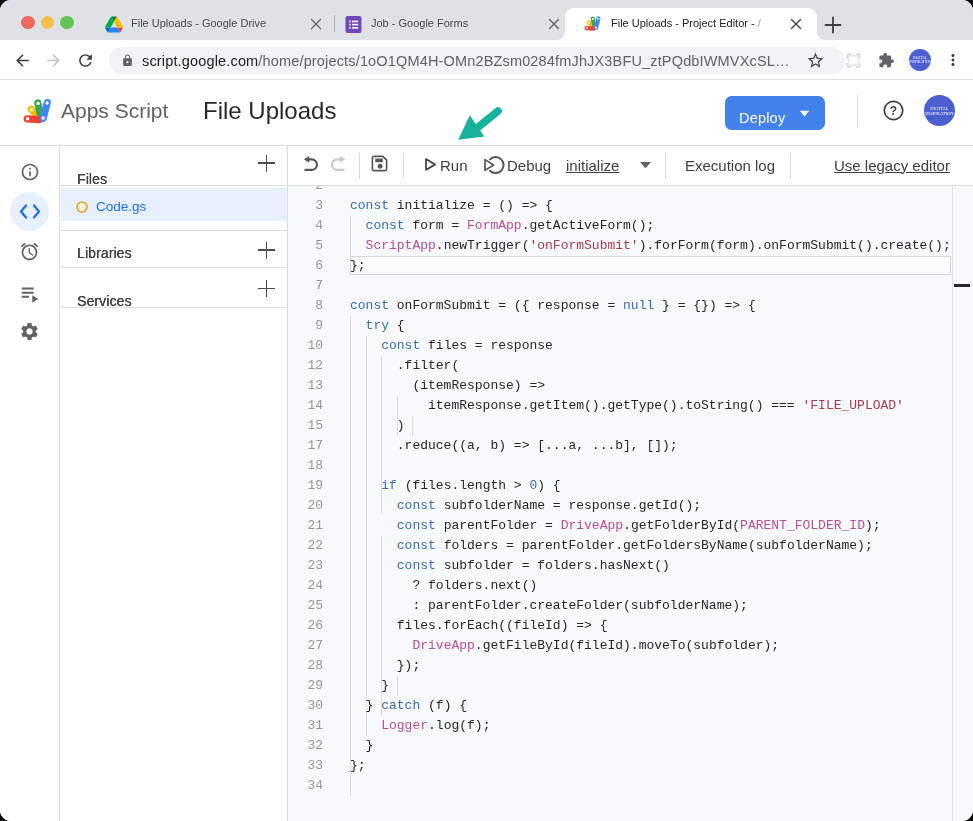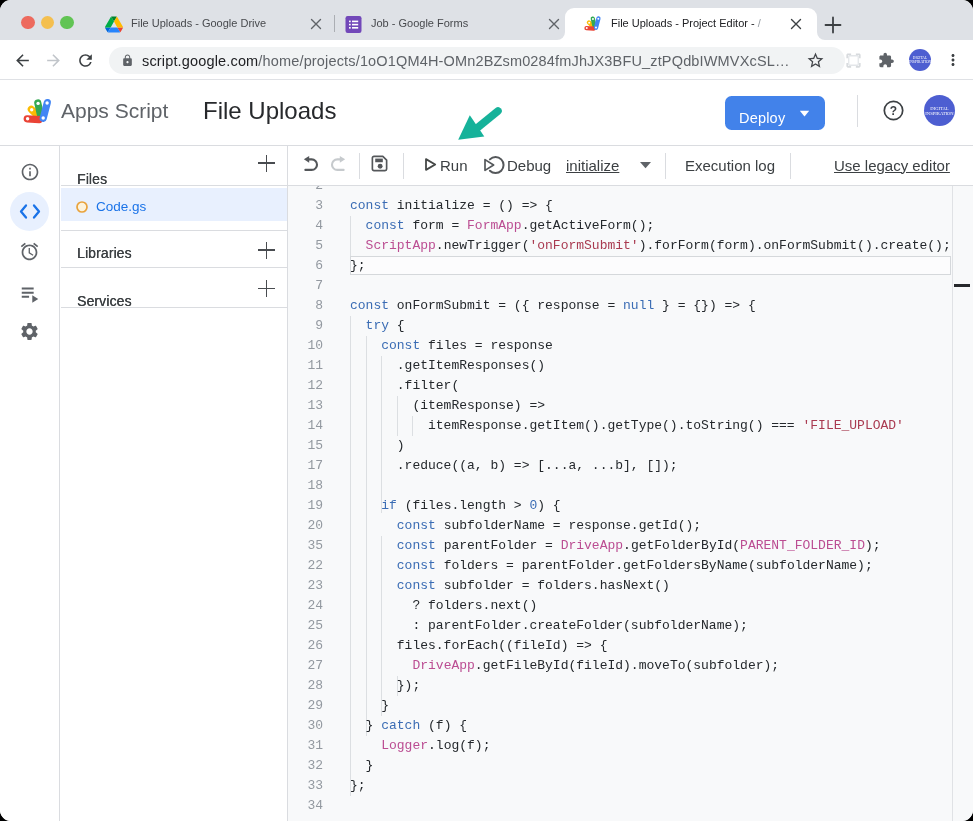--- a/index.html
+++ b/index.html
@@ -253,30 +253,29 @@
     <div class="einner">
 <div class="row"><span class="num">2</span><span class="cd"></span></div>
 <div class="row"><span class="num">3</span><span class="cd"><i class="k">const</i> initialize = () =&gt; {</span></div>
 <div class="row"><span class="num">4</span><span class="cd">  <i class="k">const</i> form = <i class="g">FormApp</i>.getActiveForm();</span></div>
 <div class="row"><span class="num">5</span><span class="cd">  <i class="g">ScriptApp</i>.newTrigger(<i class="s">'onFormSubmit'</i>).forForm(form).onFormSubmit().create();</span></div>
 <div class="row"><span class="num">6</span><span class="cd">};</span></div>
 <div class="row"><span class="num">7</span><span class="cd"></span></div>
 <div class="row"><span class="num">8</span><span class="cd"><i class="k">const</i> onFormSubmit = ({ response = <i class="k">null</i> } = {}) =&gt; {</span></div>
 <div class="row"><span class="num">9</span><span class="cd">  <i class="k">try</i> {</span></div>
 <div class="row"><span class="num">10</span><span class="cd">    <i class="k">const</i> files = response</span></div>
-<div class="row"><span class="num">11</span><span class="cd">      .getItemResponses()</span></div>
 <div class="row"><span class="num">12</span><span class="cd">      .filter(</span></div>
 <div class="row"><span class="num">13</span><span class="cd">        (itemResponse) =&gt;</span></div>
 <div class="row"><span class="num">14</span><span class="cd">          itemResponse.getItem().getType().toString() === <i class="s">'FILE_UPLOAD'</i></span></div>
 <div class="row"><span class="num">15</span><span class="cd">      )</span></div>
 <div class="row"><span class="num">17</span><span class="cd">      .reduce((a, b) =&gt; [...a, ...b], []);</span></div>
 <div class="row"><span class="num">18</span><span class="cd"></span></div>
 <div class="row"><span class="num">19</span><span class="cd">    <i class="k">if</i> (files.length &gt; <i class="k">0</i>) {</span></div>
 <div class="row"><span class="num">20</span><span class="cd">      <i class="k">const</i> subfolderName = response.getId();</span></div>
-<div class="row"><span class="num">35</span><span class="cd">      <i class="k">const</i> parentFolder = <i class="g">DriveApp</i>.getFolderById(<i class="g">PARENT_FOLDER_ID</i>);</span></div>
+<div class="row"><span class="num">21</span><span class="cd">      <i class="k">const</i> parentFolder = <i class="g">DriveApp</i>.getFolderById(<i class="g">PARENT_FOLDER_ID</i>);</span></div>
 <div class="row"><span class="num">22</span><span class="cd">      <i class="k">const</i> folders = parentFolder.getFoldersByName(subfolderName);</span></div>
 <div class="row"><span class="num">23</span><span class="cd">      <i class="k">const</i> subfolder = folders.hasNext()</span></div>
 <div class="row"><span class="num">24</span><span class="cd">        ? folders.next()</span></div>
 <div class="row"><span class="num">25</span><span class="cd">        : parentFolder.createFolder(subfolderName);</span></div>
 <div class="row"><span class="num">26</span><span class="cd">      files.forEach((fileId) =&gt; {</span></div>
 <div class="row"><span class="num">27</span><span class="cd">        <i class="g">DriveApp</i>.getFileById(fileId).moveTo(subfolder);</span></div>
 <div class="row"><span class="num">28</span><span class="cd">      });</span></div>
 <div class="row"><span class="num">29</span><span class="cd">    }</span></div>
 <div class="row"><span class="num">30</span><span class="cd">  } <i class="k">catch</i> (f) {</span></div>
 <div class="row"><span class="num">31</span><span class="cd">    <i class="g">Logger</i>.log(f);</span></div>

